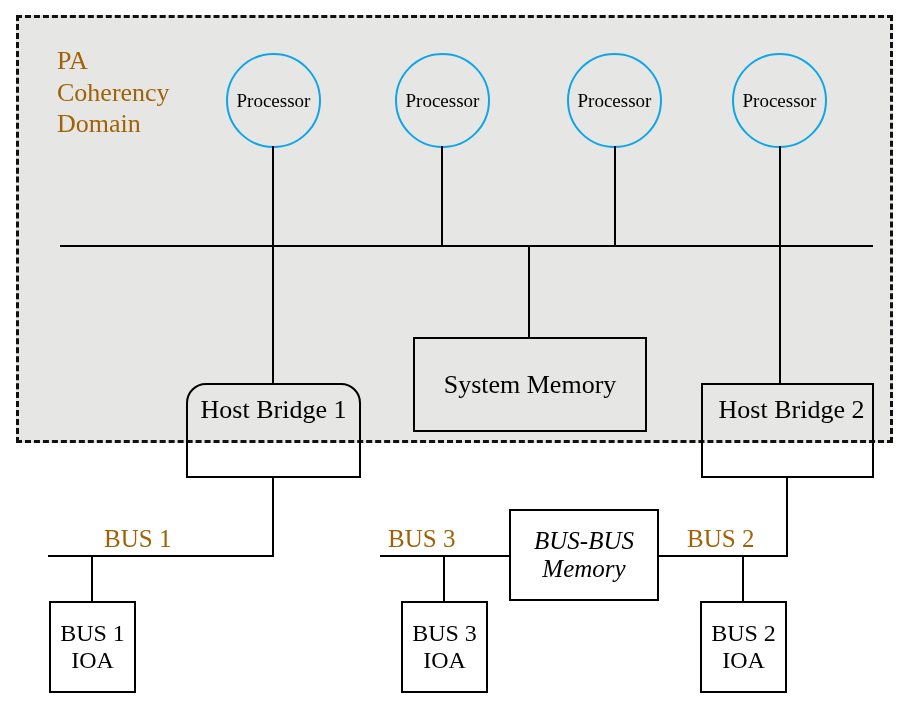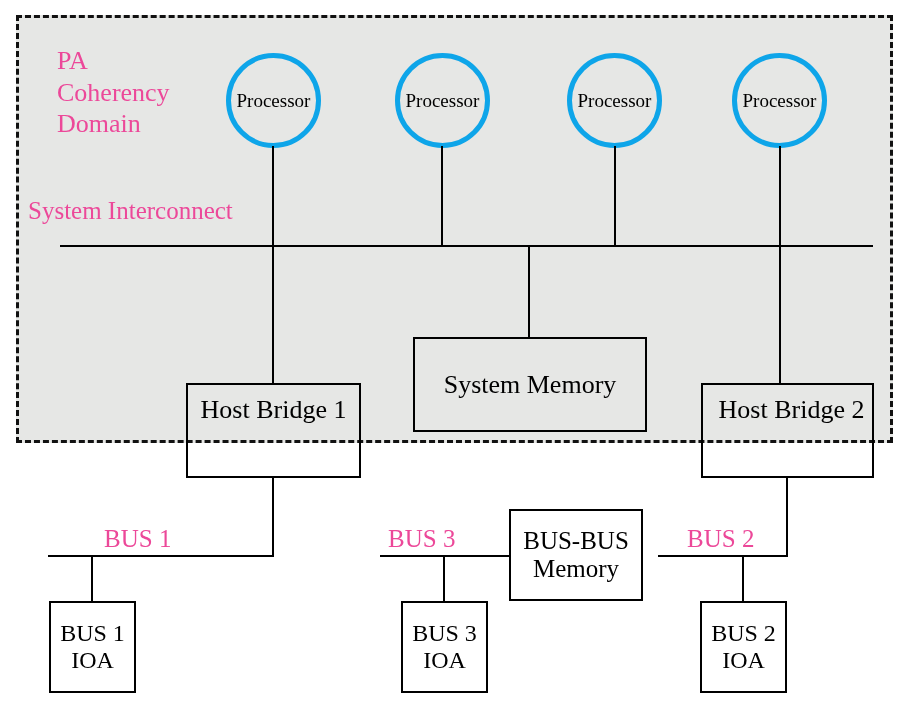--- a/index.html
+++ b/index.html
@@ -49,34 +49,34 @@
     text-align: center;
     color: #000000;
   }
   .box.shaded { background: #e6e7e5; }
   .box-label { line-height: 1.12; }
 
   
   .proc {
     position: absolute;
     box-sizing: border-box;
-    border: 5px solid #0ea5e9;
+    border: 2px solid #0ea5e9;
     border-radius: 50%;
     background: #e6e7e5;
     display: flex;
     align-items: center;
     justify-content: center;
     color: #000000;
     font-size: 19px;
   }
 
   
   .label {
     position: absolute;
-    color: #ec4899;
+    color: #a16207;
     white-space: pre;
     line-height: 1.22;
   }
   .t26 { font-size: 26px; }
   .t25 { font-size: 25px; }
   .t24 { font-size: 24px; }
 </style>
 </head>
 <body>
 
@@ -94,36 +94,35 @@
   <div class="proc" style="left:395px; top:53px; width:95px; height:95px;">
     <span>Processor</span>
   </div>
   <div class="proc" style="left:567px; top:53px; width:95px; height:95px;">
     <span>Processor</span>
   </div>
   <div class="proc" style="left:732px; top:53px; width:95px; height:95px;">
     <span>Processor</span>
   </div>
 
-  <div class="label t25" style="left: 28px; top: 196px; white-space: pre;">System Interconnect</div>
 
   <div class="hline" style="left:60px; top:245px; width:813px;"></div>
 
   <div class="vline" style="left:272px; top:146px; height:238px;"></div>
   <div class="vline" style="left:441px; top:146px; height:101px;"></div>
   <div class="vline" style="left:614px; top:146px; height:101px;"></div>
   <div class="vline" style="left:779px; top:146px; height:238px;"></div>
 
   <div class="vline" style="left:528px; top:245px; height:93px;"></div>
 
   <div class="box shaded" style="left:413px; top:337px; width:234px; height:95px;">
     <span class="box-label t26">System Memory</span>
   </div>
 
-  <div class="box" style="left:186px; top:383px; width:175px; height:95px;">
+  <div class="box" style="left:186px; top:383px; width:175px; height:95px;border-radius:20px;">
     <span class="box-label t26" style="position:absolute; left:0; right:0; top:10px;">Host Bridge 1</span>
   </div>
   <div class="box" style="left:701px; top:383px; width:173px; height:95px;">
     <span class="box-label t26" style="position:absolute; left:8px; right:0; top:10px;">Host Bridge 2</span>
   </div>
 
   <div style="position:absolute; left:188px; top:446px; width:171px; height:30px; background:#ffffff;"></div>
   <div style="position:absolute; left:703px; top:446px; width:169px; height:30px; background:#ffffff;"></div>
 
   <div class="vline" style="left:186px; top:440px; height:38px;"></div>
@@ -145,21 +144,21 @@
   </div>
 
   <div class="label t25" style="left: 388px; top: 524px; white-space: pre;">BUS 3</div>
   <div class="hline" style="left:380px; top:555px; width:130px;"></div>
   <div class="vline" style="left:443px; top:555px; height:47px;"></div>
   <div class="box" style="left:401px; top:601px; width:87px; height:92px; flex-direction:column;">
     <span class="box-label t24">BUS 3</span>
     <span class="box-label t24">IOA</span>
   </div>
 
-  <div class="box" style="left:509px; top:509px; width:134px; height:92px; flex-direction:column; background:#ffffff;">
+  <div class="box" style="left:509px; top:509px; width:150px; height:92px; flex-direction:column; background:#ffffff;font-style:italic;">
     <span class="box-label t25">BUS-BUS</span>
     <span class="box-label t25">Memory</span>
   </div>
 
   <div class="label t25" style="left: 687px; top: 524px; white-space: pre;">BUS 2</div>
   <div class="hline" style="left:658px; top:555px; width:130px;"></div>
   <div class="vline" style="left:742px; top:555px; height:47px;"></div>
   <div class="box" style="left:700px; top:601px; width:87px; height:92px; flex-direction:column;">
     <span class="box-label t24">BUS 2</span>
     <span class="box-label t24">IOA</span>

